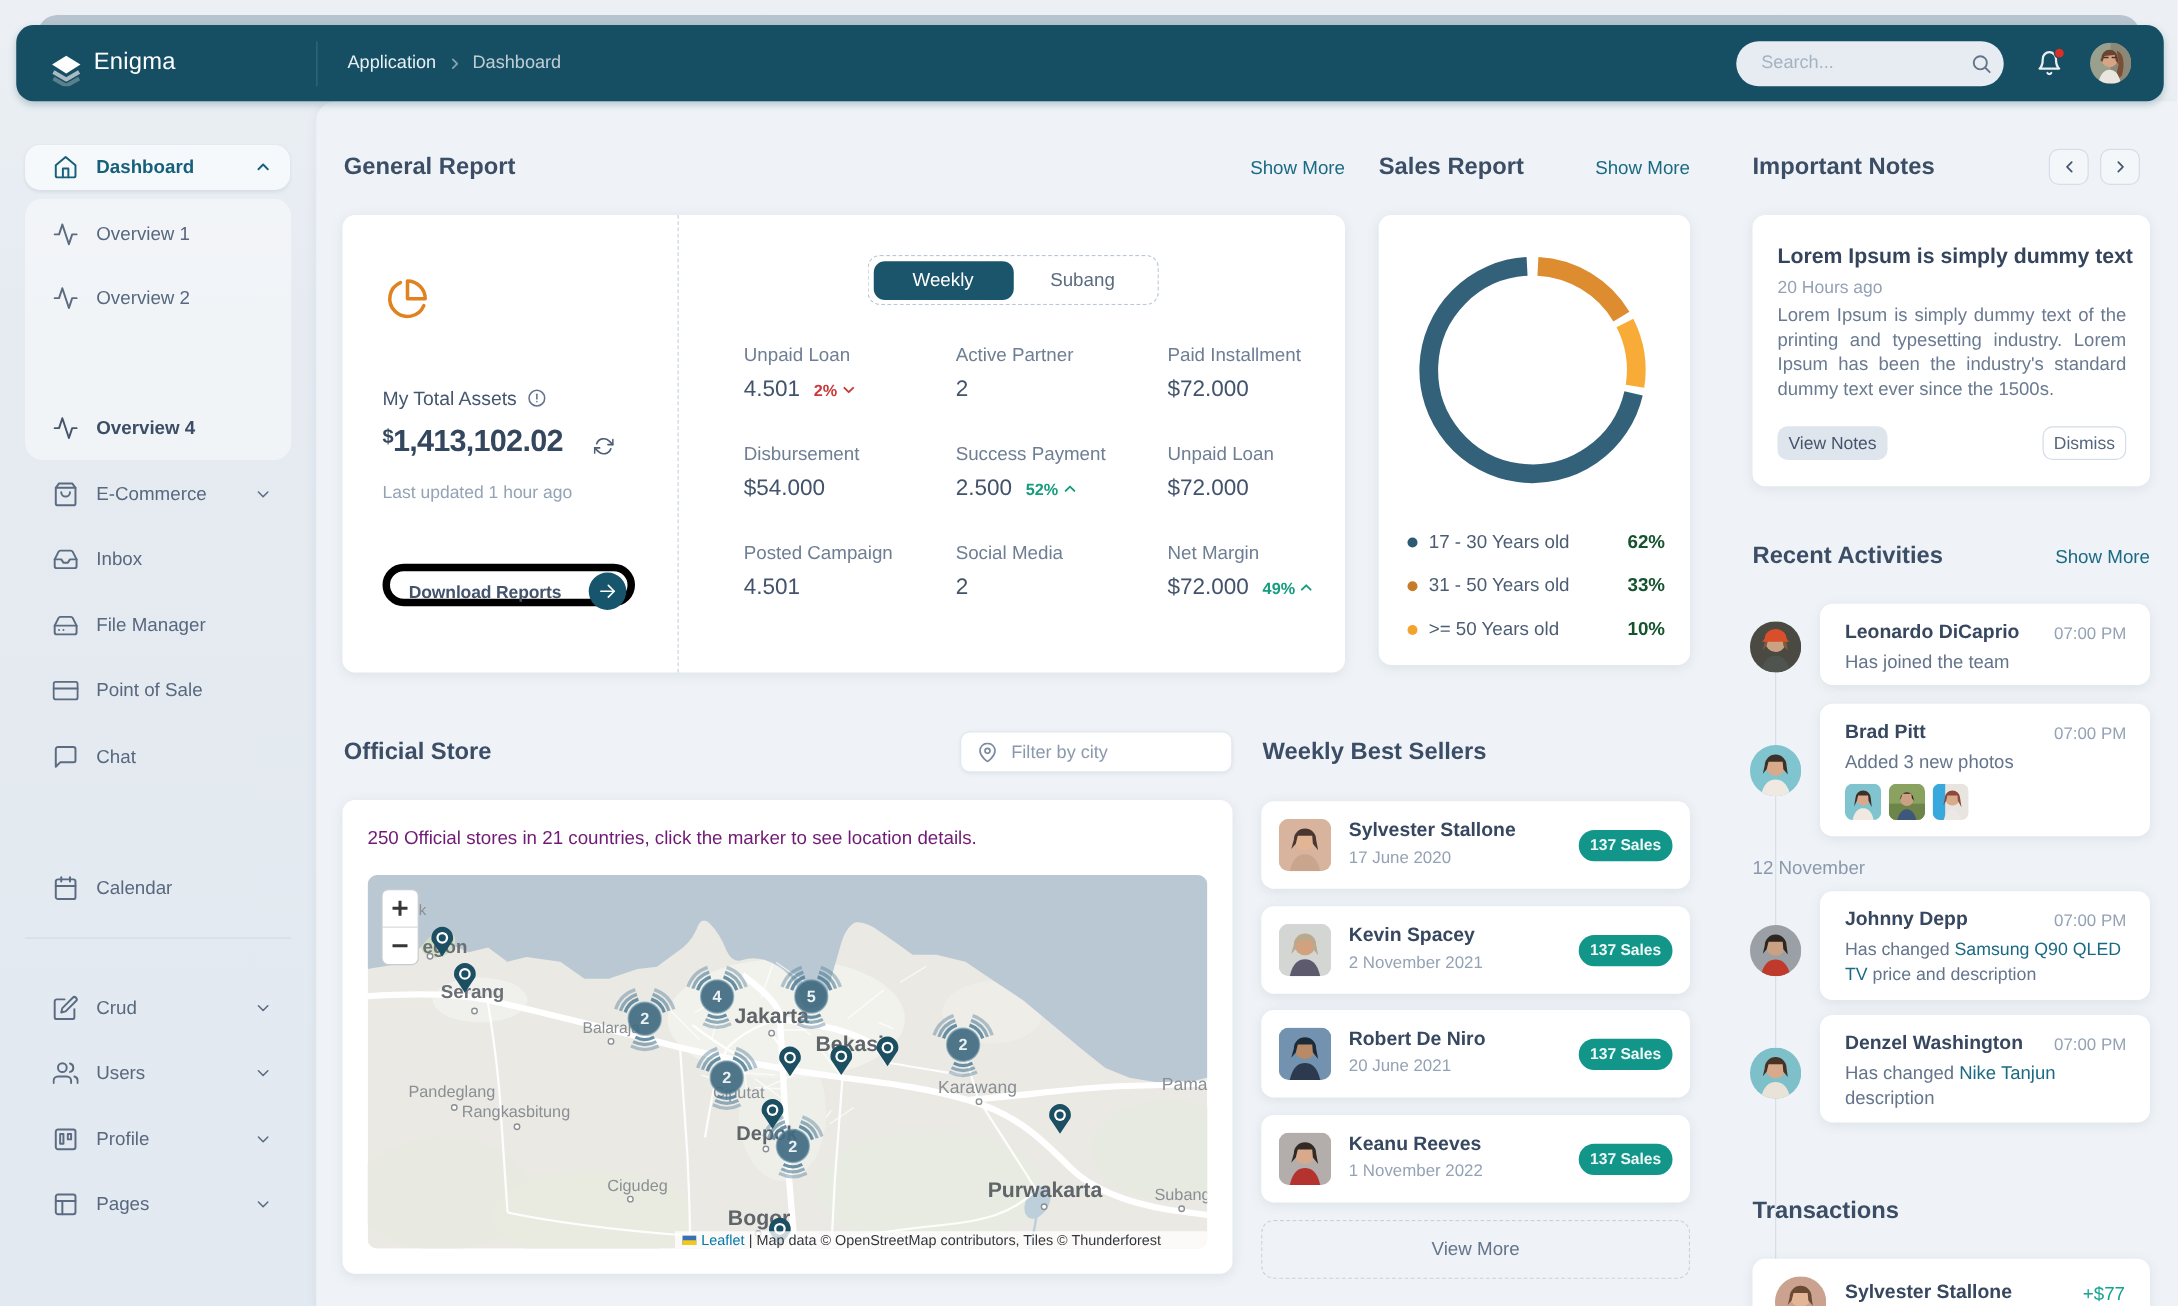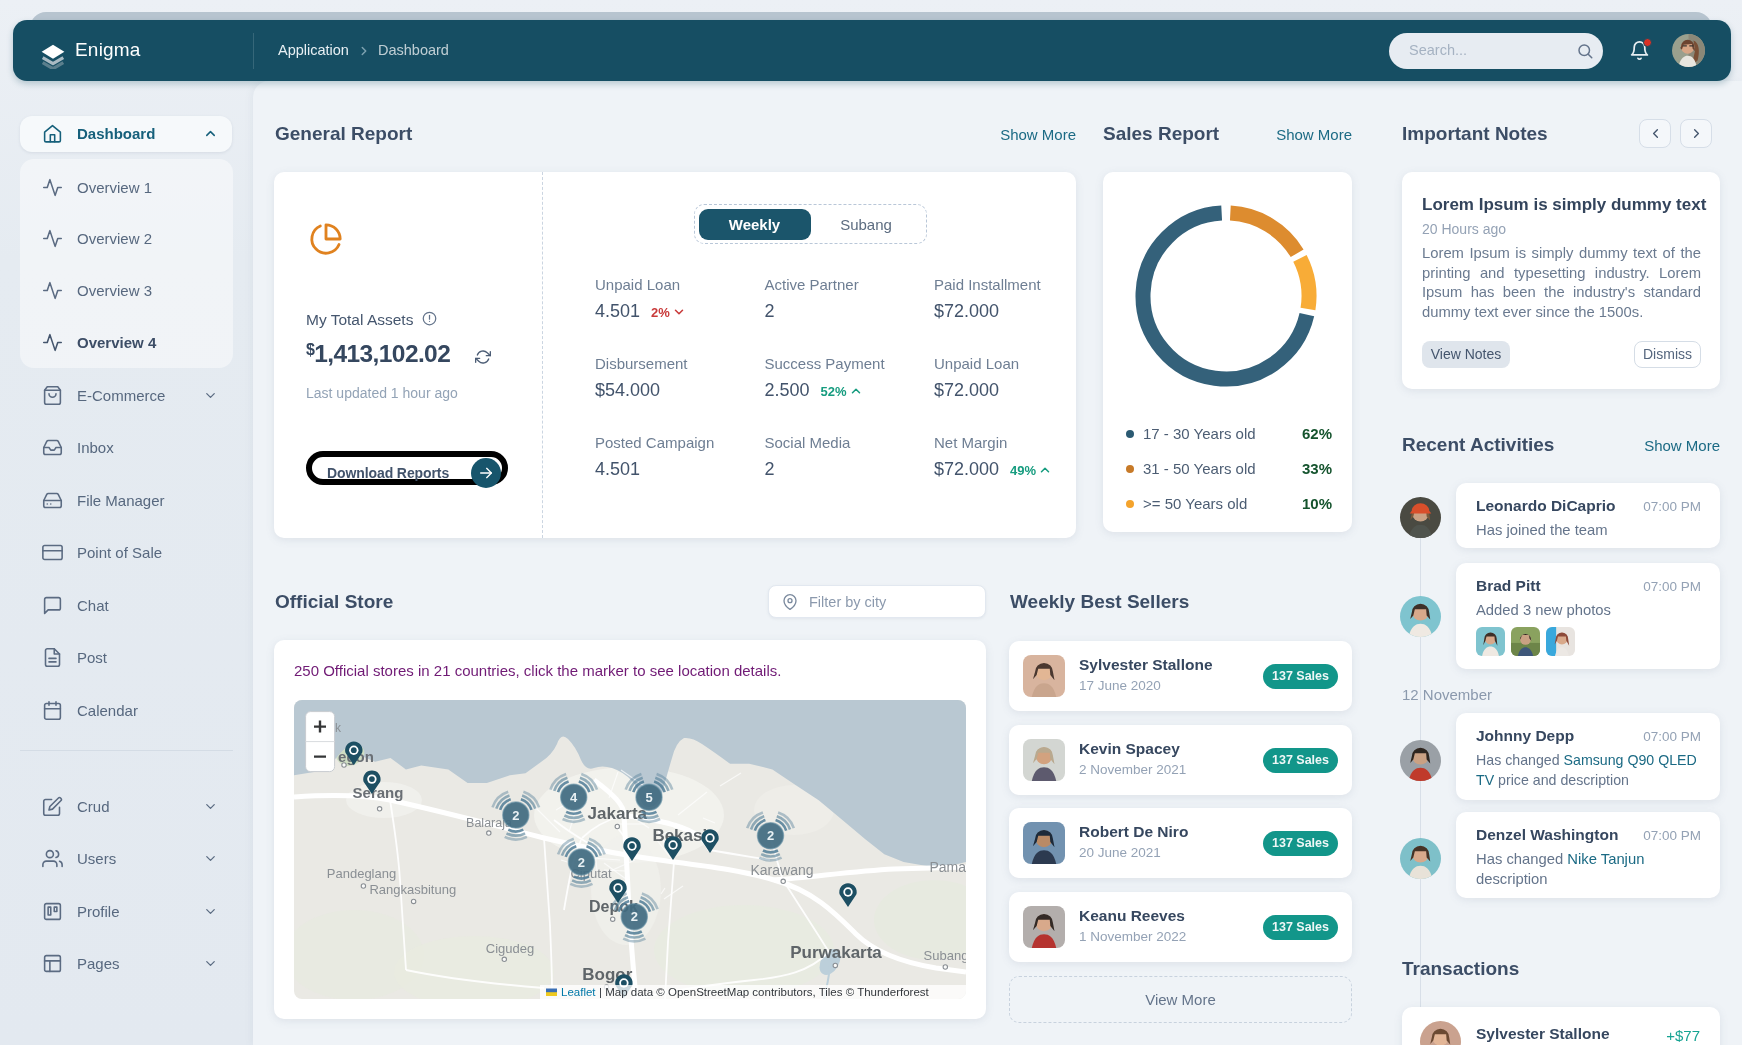--- a/index.html
+++ b/index.html
@@ -125,29 +125,20 @@
         <line x1="1" y1="10" x2="23" y2="10"></line>
       </svg>
       <span class="lbl">Point of Sale</span>
     </div>
 <div class="mi " style="top:587px">
       <svg width="21" height="21" viewBox="0 0 24 24" fill="none" stroke="#5b6b82" stroke-width="1.8" stroke-linecap="round" stroke-linejoin="round">
         <path d="M21 15 a2 2 0 0 1 -2 2 H7 l-4 4 V5 a2 2 0 0 1 2 -2 h14 a2 2 0 0 1 2 2 Z"></path>
       </svg>
       <span class="lbl">Chat</span>
     </div>
-<div class="mi " style="top:639px">
-      <svg width="21" height="21" viewBox="0 0 24 24" fill="none" stroke="#5b6b82" stroke-width="1.8" stroke-linecap="round" stroke-linejoin="round">
-        <path d="M14 2 H6 a2 2 0 0 0 -2 2 v16 a2 2 0 0 0 2 2 h12 a2 2 0 0 0 2 -2 V8 Z"></path>
-        <polyline points="14 2 14 8 20 8"></polyline>
-        <line x1="16" y1="13" x2="8" y2="13"></line>
-        <line x1="16" y1="17" x2="8" y2="17"></line>
-      </svg>
-      <span class="lbl">Post</span>
-    </div>
 <div class="mi " style="top:692px">
       <svg width="21" height="21" viewBox="0 0 24 24" fill="none" stroke="#5b6b82" stroke-width="1.8" stroke-linecap="round" stroke-linejoin="round">
         <rect x="3" y="4" width="18" height="18" rx="2"></rect>
         <line x1="16" y1="2" x2="16" y2="6"></line>
         <line x1="8" y1="2" x2="8" y2="6"></line>
         <line x1="3" y1="10" x2="21" y2="10"></line>
       </svg>
       <span class="lbl">Calendar</span>
     </div>
 <div class="mi " style="top:788px">
@@ -198,26 +189,20 @@
       <svg width="21" height="21" viewBox="0 0 24 24" fill="none" stroke="#5b6b82" stroke-width="1.8" stroke-linecap="round" stroke-linejoin="round">
         <polyline points="22 12 18 12 15 21 9 3 6 12 2 12"></polyline>
       </svg>
       <span class="lbl">Overview 1</span>
     </div>
 <div class="mi" style="top:220.5px;">
       <svg width="21" height="21" viewBox="0 0 24 24" fill="none" stroke="#5b6b82" stroke-width="1.8" stroke-linecap="round" stroke-linejoin="round">
         <polyline points="22 12 18 12 15 21 9 3 6 12 2 12"></polyline>
       </svg>
       <span class="lbl">Overview 2</span>
-    </div>
-<div class="mi" style="top:272px;">
-      <svg width="21" height="21" viewBox="0 0 24 24" fill="none" stroke="#5b6b82" stroke-width="1.8" stroke-linecap="round" stroke-linejoin="round">
-        <polyline points="22 12 18 12 15 21 9 3 6 12 2 12"></polyline>
-      </svg>
-      <span class="lbl">Overview 3</span>
     </div>
 <div class="mi" style="top:324px;font-weight:bold;color:#3c4d66">
       <svg width="21" height="21" viewBox="0 0 24 24" fill="none" stroke="#44556d" stroke-width="1.8" stroke-linecap="round" stroke-linejoin="round">
         <polyline points="22 12 18 12 15 21 9 3 6 12 2 12"></polyline>
       </svg>
       <span class="lbl">Overview 4</span>
     </div>
 <div style="position:absolute;left:20px;top:750px;width:213px;height:1px;background:#d4dce5"></div>
 
 <div class="t-title" style="left:275px;top:123px">General Report</div>
@@ -244,21 +229,21 @@
   <div style="position:absolute;left:32px;top:279px;width:202px;height:34px;border:6px solid #000000;border-radius:17px;background:#fff">
     <div style="position:absolute;left:15px;top:8px;font-size:14px;font-weight:bold;color:#42536b;letter-spacing:-0.1px">Download Reports</div>
     <div style="position:absolute;right:1px;top:1px;width:30px;height:30px;border-radius:50%;background:#17556c">
       <svg style="position:absolute;left:7px;top:7px" width="16" height="16" viewBox="0 0 24 24" fill="none" stroke="#fff" stroke-width="2" stroke-linecap="round" stroke-linejoin="round">
             <line x1="4" y1="12" x2="20" y2="12"></line>
             <polyline points="13 5 20 12 13 19"></polyline>
           </svg>
     </div>
   </div>
   <div style="position:absolute;left:419.6px;top:32.3px;width:233px;height:40px;border:1px dashed #b9c7d8;border-radius:10px"></div>
-  <div style="position:absolute;left:424.5px;top:36.8px;width:112px;height:31px;border-radius:9px;background:#1b556b;color:#fff;font-size:15px;font-weight:bold;text-align:center;line-height:31px">Weekly</div>
+  <div style="position:absolute;left:424.5px;top:36.8px;width:112px;height:31px;border-radius:9px;background:#1b556b;color:#fff;font-size:15px;font-weight:normal;text-align:center;line-height:31px">Weekly</div>
   <div style="position:absolute;left:562px;top:44px;width:60px;font-size:15px;color:#5c6c80;text-align:center">Subang</div>
   <div class="stat" style="left:321px;top:104px">
         <div class="sl">Unpaid Loan</div>
         <div class="sv">4.501 <span class="badge-red" style="margin-left:6px">2%<svg style="margin-left:2px;vertical-align:-2px" width="14" height="14" viewBox="0 0 24 24" fill="none" stroke="#c93a3a" stroke-width="2.6" stroke-linecap="round" stroke-linejoin="round">
               <polyline points="6 9 12 15 18 9"></polyline>
             </svg></span></div>
       </div>
 <div class="stat" style="left:490.5px;top:104px">
         <div class="sl">Active Partner</div>
         <div class="sv">2</div>

